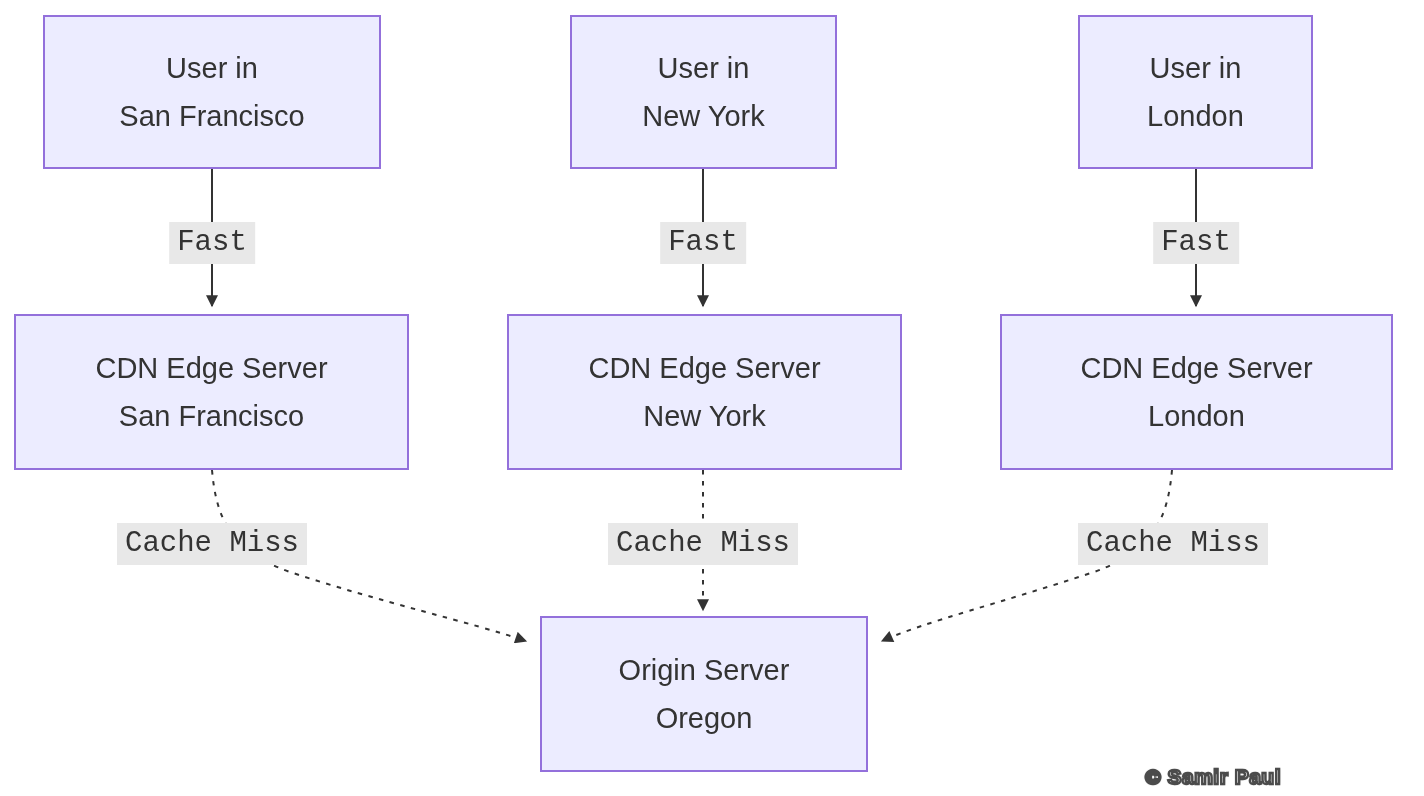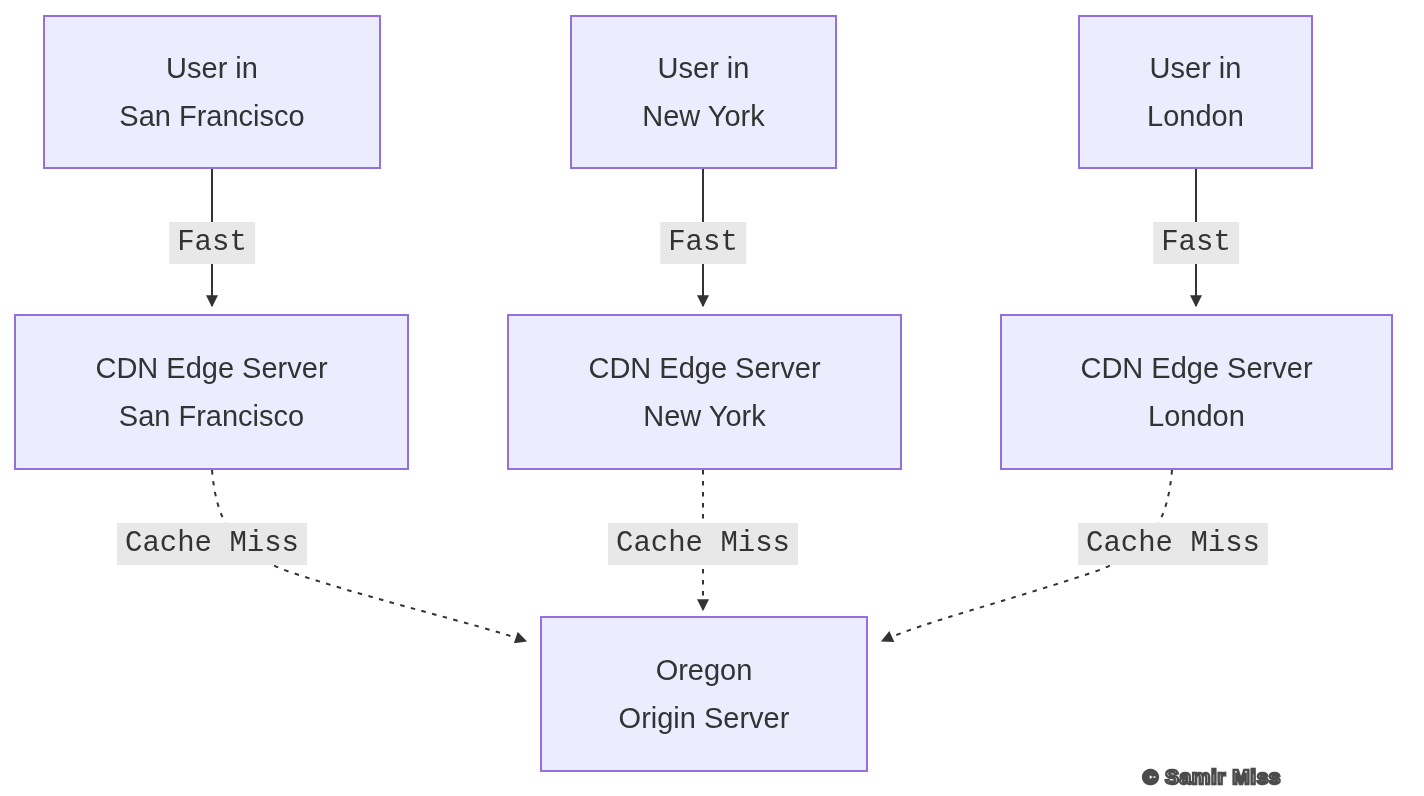--- a/index.html
+++ b/index.html
@@ -104,27 +104,27 @@
   <div class="node" style="left:507px;top:314px;width:395px;height:156px;">
     <div>CDN Edge Server</div>
     <div>New York</div>
   </div>
   <div class="node" style="left:1000px;top:314px;width:393px;height:156px;">
     <div>CDN Edge Server</div>
     <div>London</div>
   </div>
 
   <div class="node" style="left:540px;top:616px;width:328px;height:156px;">
+    <div>Origin Server</div>
     <div>Oregon</div>
-    <div>Origin Server</div>
   </div>
 
   <div class="edge-label" style="left:212px;top:243px;">Fast</div>
   <div class="edge-label" style="left:703px;top:243px;">Fast</div>
   <div class="edge-label" style="left:1196px;top:243px;">Fast</div>
 
   <div class="edge-label" style="left:212px;top:544px;">Cache Miss</div>
   <div class="edge-label" style="left:703px;top:544px;">Cache Miss</div>
   <div class="edge-label" style="left:1173px;top:544px;">Cache Miss</div>
 
-  <div class="watermark">© Samir Miss</div>
+  <div class="watermark">© Samir Paul</div>
 
 </div>
 
 </body></html>

